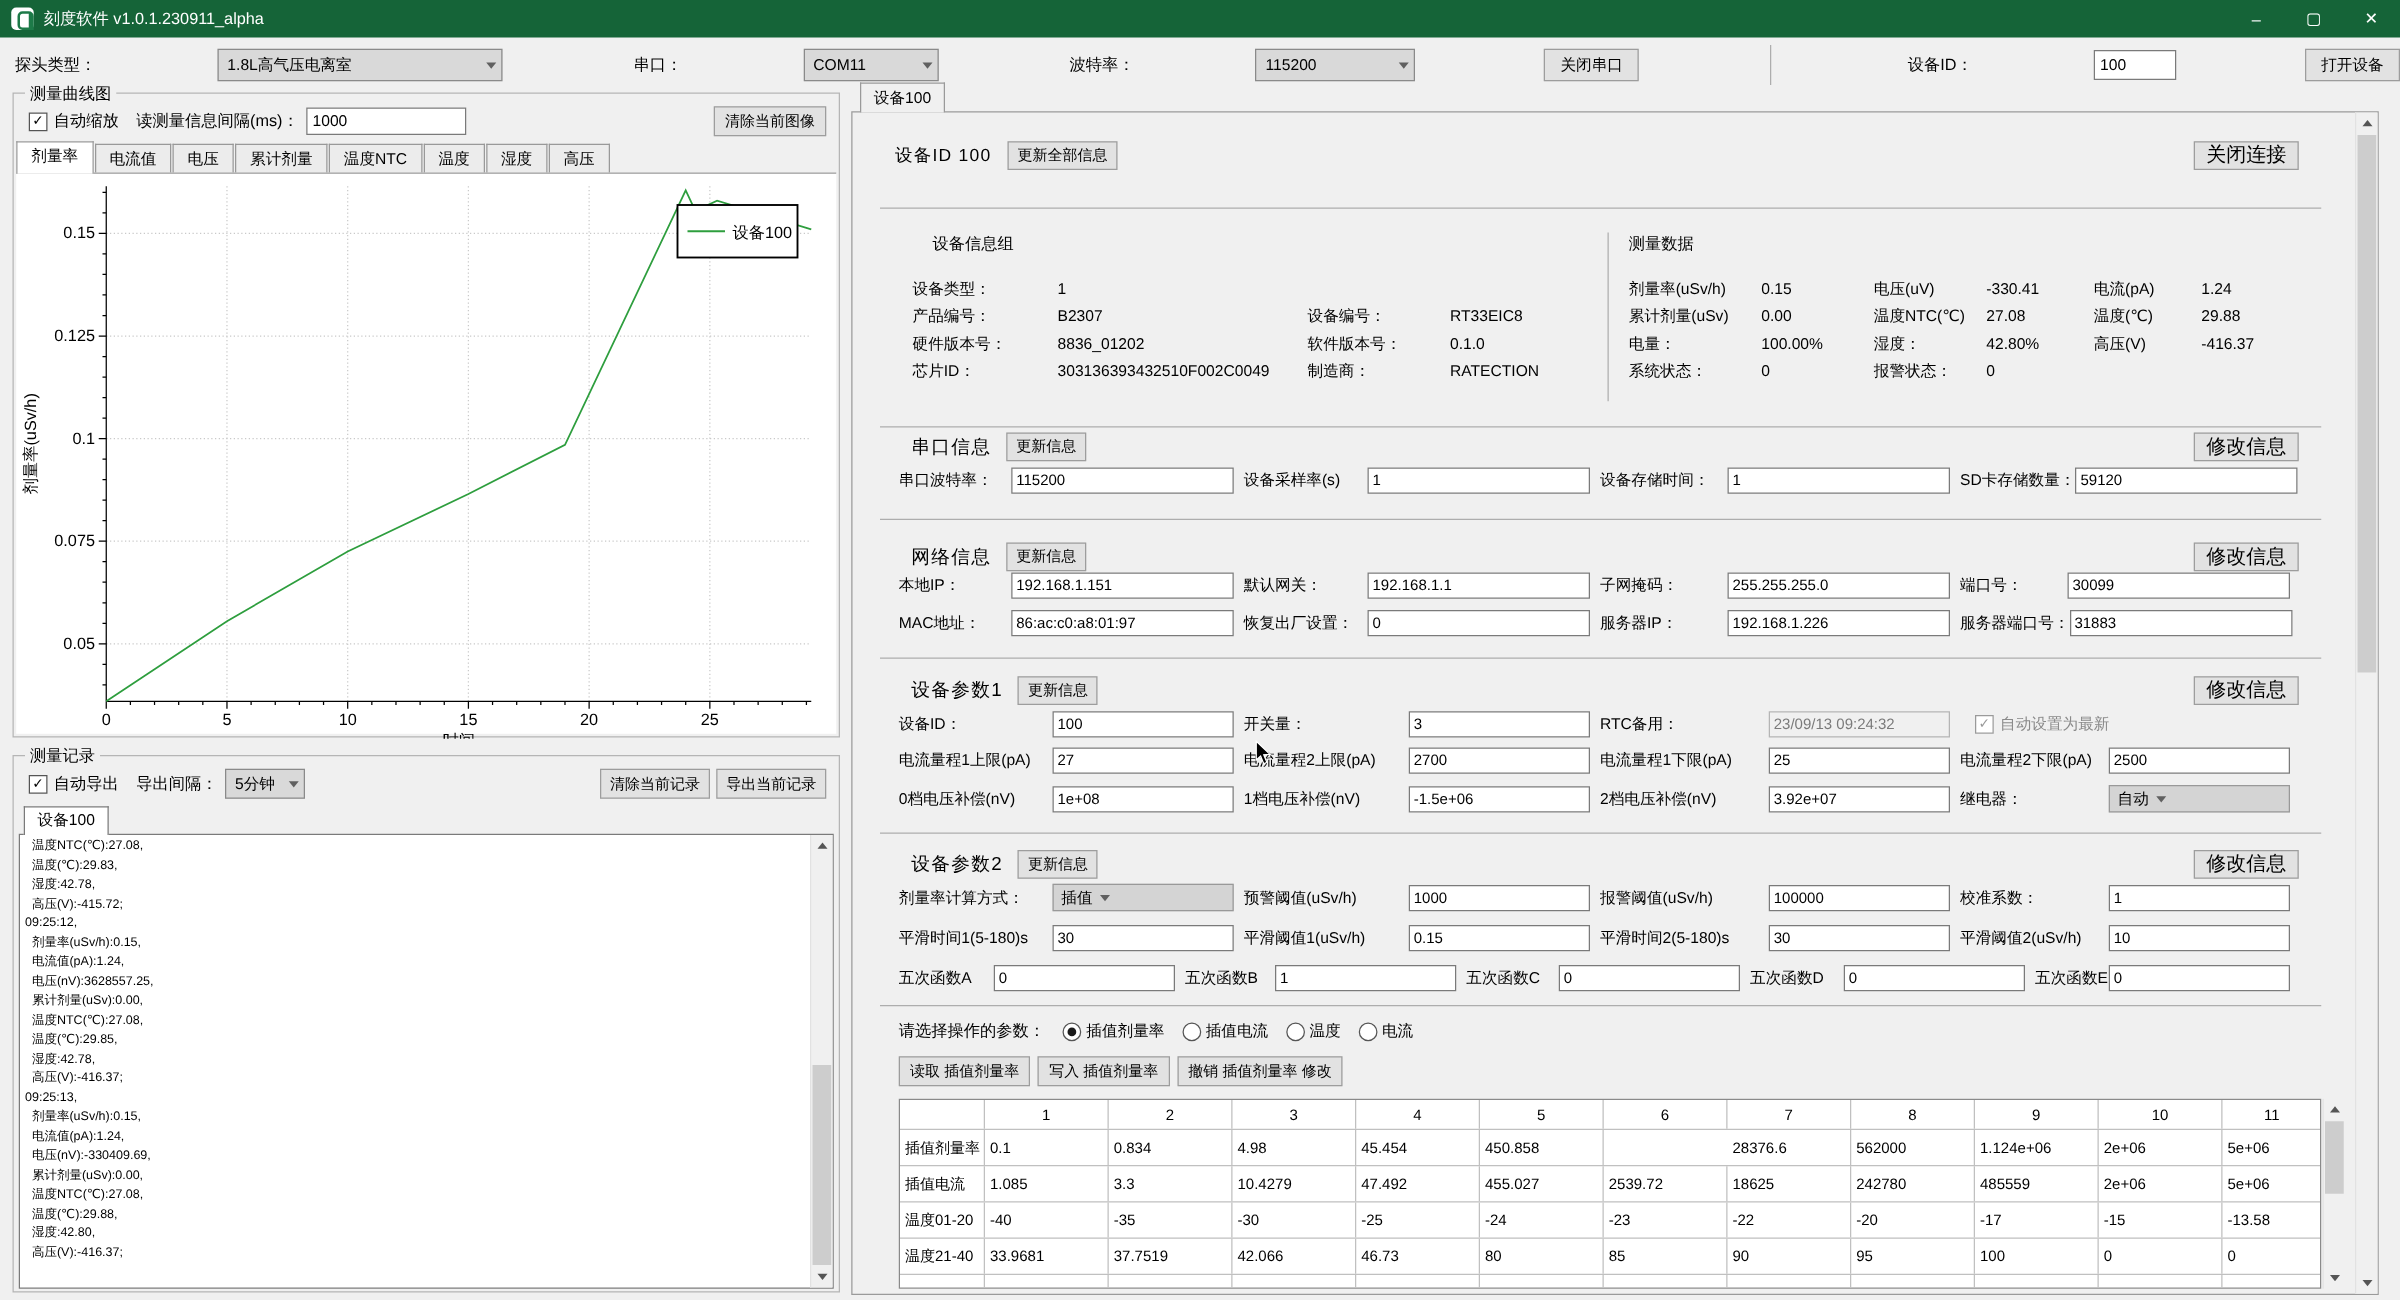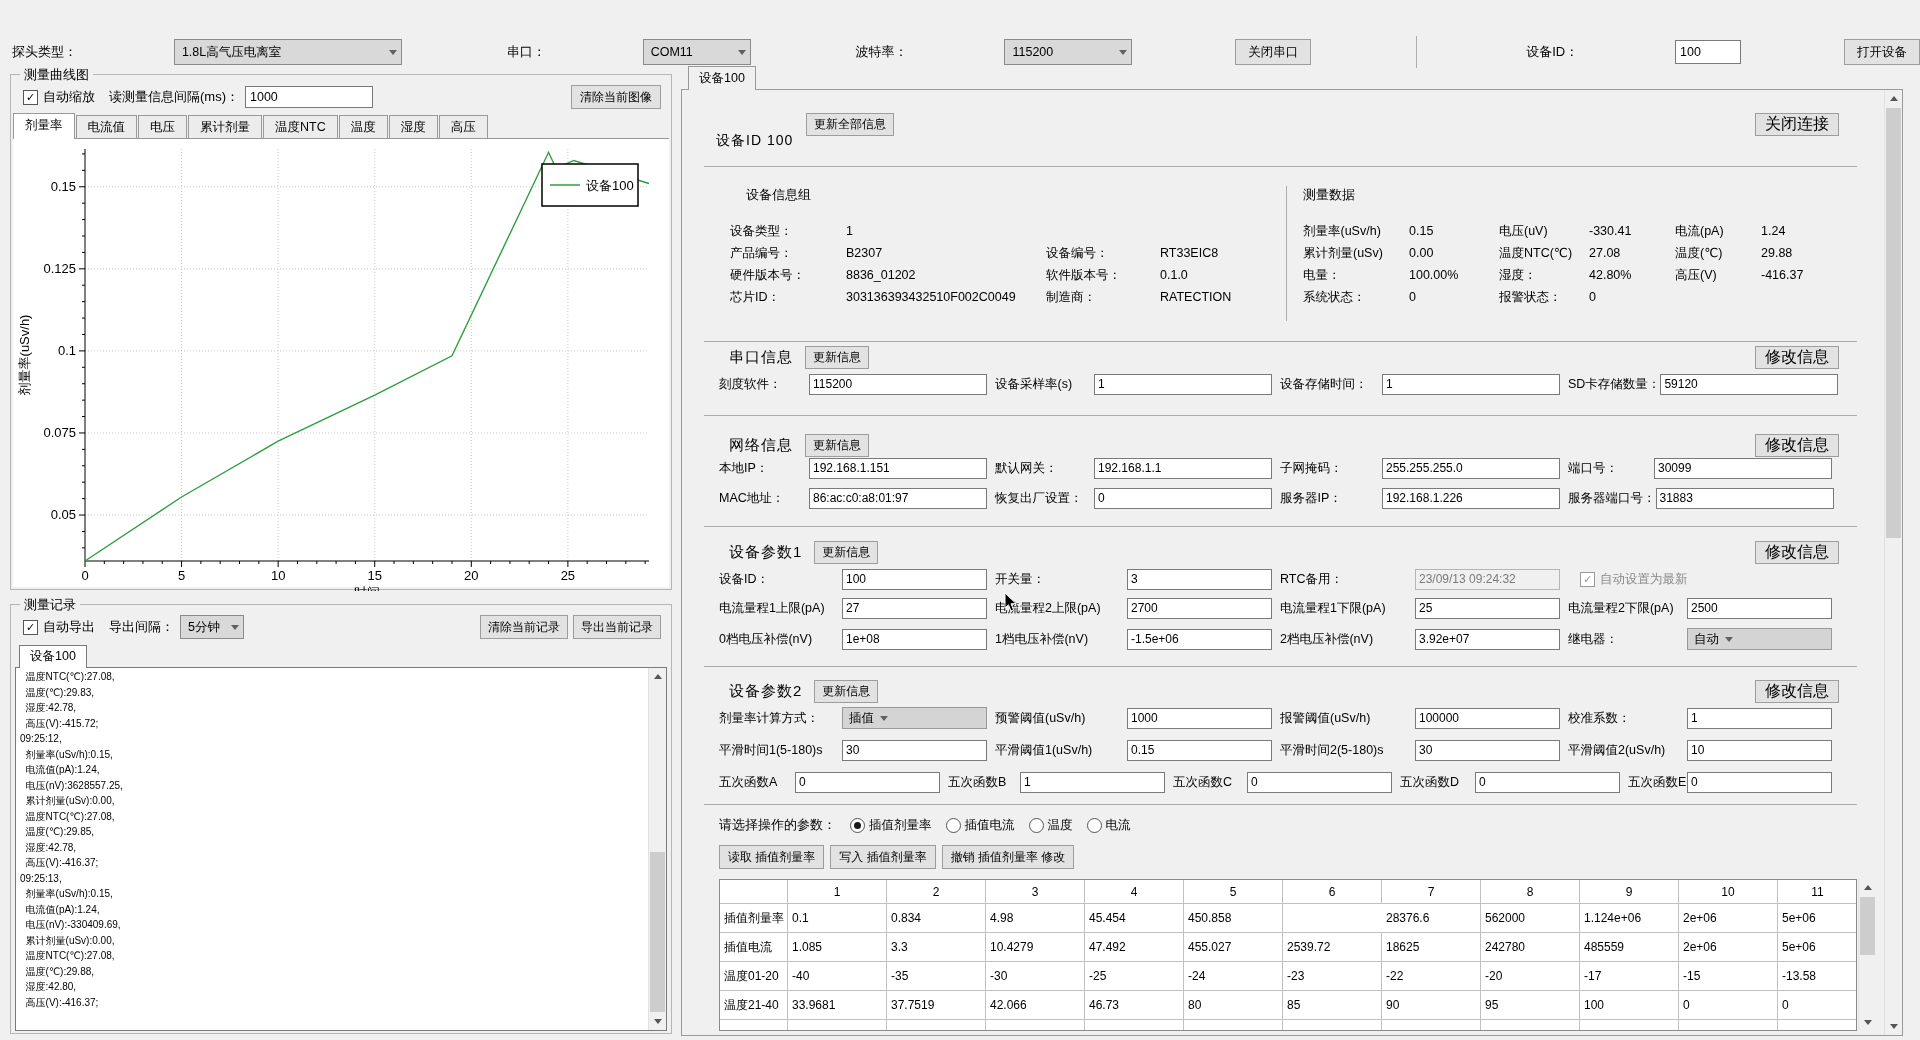--- a/index.html
+++ b/index.html
@@ -82,20 +82,29 @@
   .tlabel{justify-content:flex-start;}
   #ptable-sb{position:absolute;left:1176px;top:789px;height:152px;}
 
   
   #cursor{position:absolute;left:1004px;top:592px;z-index:99;}
 </style>
 </head>
 <body>
 <div id="app">
 
+  <div class="titlebar">
+    <span class="appicon"></span>
+    <span class="apptitle">刻度软件 v1.0.1.230911_alpha</span>
+    <div class="wctrls">
+      <span class="wbtn">–</span>
+      <span class="wbtn">▢</span>
+      <span class="wbtn">✕</span>
+    </div>
+  </div>
 
   <div class="toolbar">
     <span class="lbl">探头类型：</span>
     <div class="combo" style="width:228px">
       <span class="ctext">1.8L高气压电离室</span>
       <span class="carrow"></span>
     </div>
     <span class="lbl">串口：</span>
     <div class="combo" style="width:108px">
       <span class="ctext">COM11</span>
@@ -268,21 +277,21 @@
             <span class="tri-dn"></span>
           </div>
       </div>
     </div>
   </div>
 
   <div class="rpanel-tab">设备100</div>
   <div id="rpanel">
     <div class="inner" id="rpanel-inner">
 
-      <span class="hdrid" style="position:absolute;left:34px;top:42px">设备ID 100</span>
+      <span class="hdrid" style="position:absolute;left:34px;top:26px">设备ID 100</span>
       <button class="btn sbtn" style="position:absolute;left:112px;top:23px">更新全部信息</button>
       <button class="btn modbtn" style="top:23px">关闭连接</button>
 
       <span class="sechead st" style="left:64px;top:96px">设备信息组</span>
       <div id="info-grid" style="position:absolute;left:48px;top:130px;display:grid;grid-template-columns:116px 200px 114px 260px;grid-auto-rows:22px">
           <span class="kv">设备类型：</span>
           <span class="kv">1</span>
           <span class="kv"></span>
           <span class="kv"></span>
           <span class="kv">产品编号：</span>
@@ -328,21 +337,21 @@
         </div>
 
       <div id="sections">
           <div class="sechead" style="left: 47px; top: 256px;">
             <span class="st">串口信息</span>
             <button class="btn sbtn">更新信息</button>
           </div>
           <button class="btn modbtn" style="top: 256px;">修改信息</button>
           <div class="frow cols4" style="top: 283px;">
             <div class="fcell">
-              <span class="flabel">刻度软件：</span>
+              <span class="flabel">串口波特率：</span>
               <input class="finput w178" value="115200" style="">
             </div>
             <div class="fcell">
               <span class="flabel">设备采样率(s)</span>
               <input class="finput w178" value="1" style="">
             </div>
             <div class="fcell">
               <span class="flabel">设备存储时间：</span>
               <input class="finput w178" value="1" style="">
             </div>

